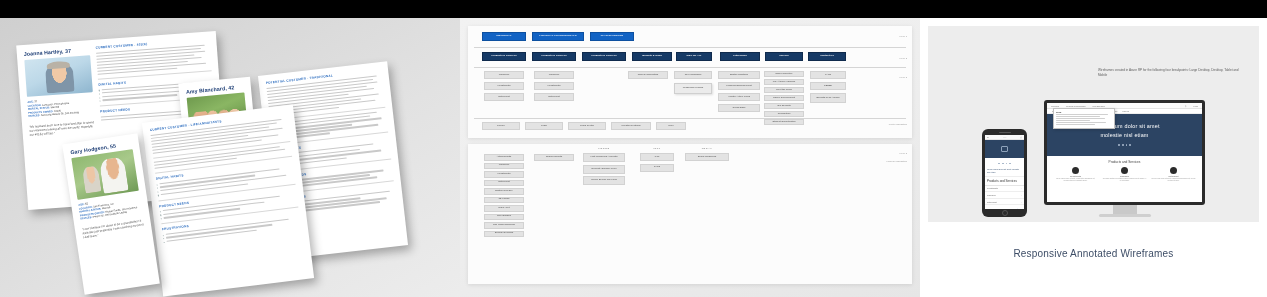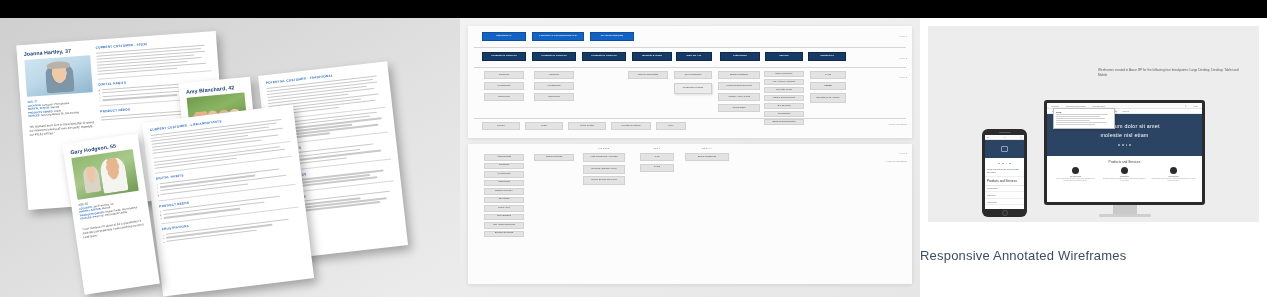--- a/index.html
+++ b/index.html
@@ -81,22 +81,22 @@
   .node.flt  { background:#ebebeb; color:#4a4a4a; border:.5px solid #cfcfcf;
                box-shadow:1px 1px 2px rgba(0,0,0,.12); }
   .hrule { position:absolute; left:6px; right:6px; height:.5px; background:#d5d5d5; }
   .colhead { font-size:2.4px; color:#6d6d6d; letter-spacing:.6px; text-align:center; }
 
   
   .panel-resp { position:absolute; left:920px; top:18px; width:347px; height:279px; background:#fff; }
   .resp-card { position:absolute; left:8px; top:8px; width:331px; height:196px; background:#ededed; }
   .resp-note { position:absolute; left:170px; top:42px; width:150px;
                font-size:3.1px; line-height:5px; color:#5d5d5d; }
-  .resp-caption { position:absolute; left:0; right:0; top:230px; text-align:left;
-                  font-size:13px; color:#3d4d66; letter-spacing:.2px; }
+  .resp-caption { position:absolute; left:0; right:0; top:230px; text-align:center;
+                  font-size:10px; color:#3d4d66; letter-spacing:.2px; }
 
   
   .monitor { position:absolute; left:116px; top:74px; width:161px; height:105px; }
   .mon-body { width:100%; height:100%; background:#2b2b2b; border-radius:3px; padding:3px; }
   .mon-screen { width:100%; height:100%; background:#fff; overflow:hidden; position:relative; }
   .mon-stand { position:absolute; left:50%; transform:translateX(-50%); top:105px;
                width:24px; height:9px; background:#c9c9c9; }
   .mon-base { position:absolute; left:50%; transform:translateX(-50%); top:114px;
               width:52px; height:3px; background:#cfcfcf; border-radius:2px; }
   .wf-topbar { height:6px; background:#fafafa; border-bottom:.5px solid #e3e3e3;

